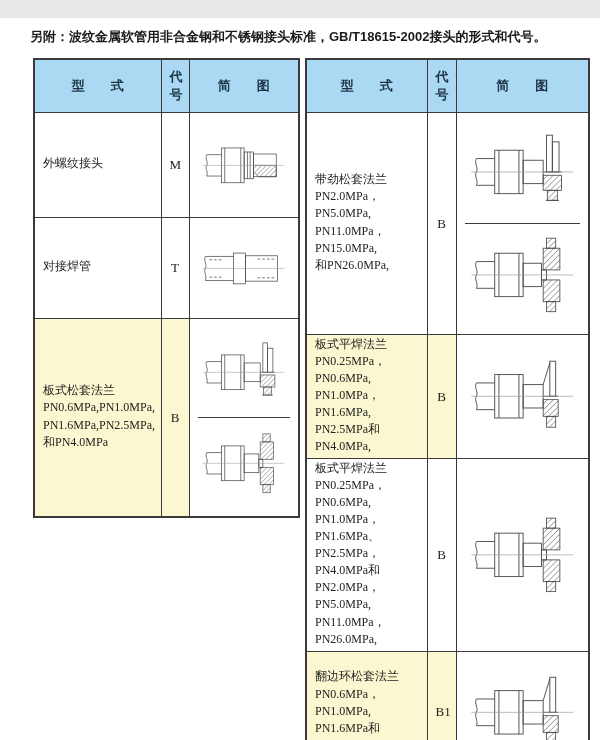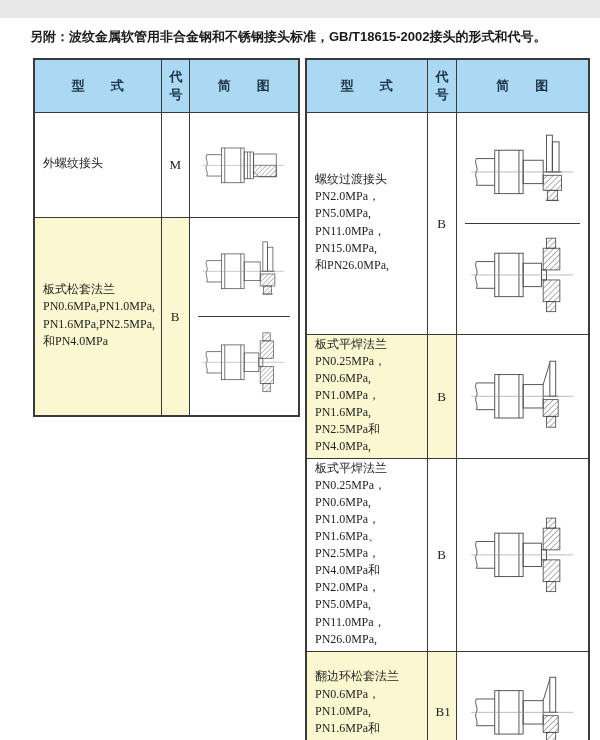--- a/index.html
+++ b/index.html
@@ -90,20 +90,40 @@
                   <path d="M10,34 H32 M10,66 H32 M10,34 C7,40 13,45 10,50 C7,55 13,61 10,66"></path>
                   <rect x="32" y="24" width="34" height="52"></rect>
                   <line x1="37" y1="24" x2="37" y2="76"></line>
                   <line x1="61" y1="24" x2="61" y2="76"></line>
                   <rect x="66" y="30" width="14" height="40"></rect>
                   <line x1="71" y1="30" x2="71" y2="70"></line>
                   <line x1="75" y1="30" x2="75" y2="70"></line>
                   <rect x="80" y="33" width="34" height="34"></rect>
                 </g>
                 <polygon points="80,50 114,50 114,67 88,67 80,60" fill="url(#hatch)" stroke="#4a4a4a" stroke-width="1"></polygon>
+                <line x1="4" y1="50" x2="126" y2="50" stroke="#9a9a9a" stroke-width="0.8"></line>
+              </svg>
+            </div>
+          </td>
+      </tr>
+      <tr>
+        <td class="type">对接焊管</td>
+        <td class="code">T</td>
+        <td class="diag">
+            <div class="dwrap dh84">
+              <svg viewBox="0 0 130 100" preserveAspectRatio="xMidYMid meet">
+                <g fill="none" stroke="#4a4a4a" stroke-width="1.1">
+                  <path d="M8,32 H50 M8,68 H50 M8,32 C5,39 11,44 8,50 C5,56 11,62 8,68"></path>
+                  <line x1="14" y1="37" x2="32" y2="37" stroke-dasharray="4 3"></line>
+                  <line x1="14" y1="63" x2="32" y2="63" stroke-dasharray="4 3"></line>
+                  <rect x="50" y="27" width="18" height="46"></rect>
+                  <rect x="68" y="31" width="48" height="38"></rect>
+                  <line x1="86" y1="36" x2="112" y2="36" stroke-dasharray="4 3"></line>
+                  <line x1="86" y1="64" x2="112" y2="64" stroke-dasharray="4 3"></line>
+                </g>
                 <line x1="4" y1="50" x2="126" y2="50" stroke="#9a9a9a" stroke-width="0.8"></line>
               </svg>
             </div>
           </td>
       </tr>
       <tr class="hl">
         <td class="type">板式松套法兰
 PN0.6MPa,PN1.0MPa,
 PN1.6MPa,PN2.5MPa,
 和PN4.0MPa</td>
@@ -159,21 +179,21 @@
       </colgroup>
     <thead>
       <tr>
         <th>型　　式</th>
         <th>代号</th>
         <th>简　　图</th>
       </tr>
     </thead>
     <tbody>
       <tr>
-        <td class="type">螺纹过渡接头
+        <td class="type">带劲松套法兰
 PN2.0MPa，PN5.0MPa,
 PN11.0MPa，PN15.0MPa,
 和PN26.0MPa,</td>
         <td class="code">B</td>
         <td class="diag">
           <div class="dstack">
             <div class="dwrap dh102">
                 <svg viewBox="0 0 130 100" preserveAspectRatio="xMidYMid meet">
                   <g fill="none" stroke="#4a4a4a" stroke-width="1.1">
                     <path d="M10,34 H32 M10,66 H32 M10,34 C7,40 13,45 10,50 C7,55 13,61 10,66"></path>

